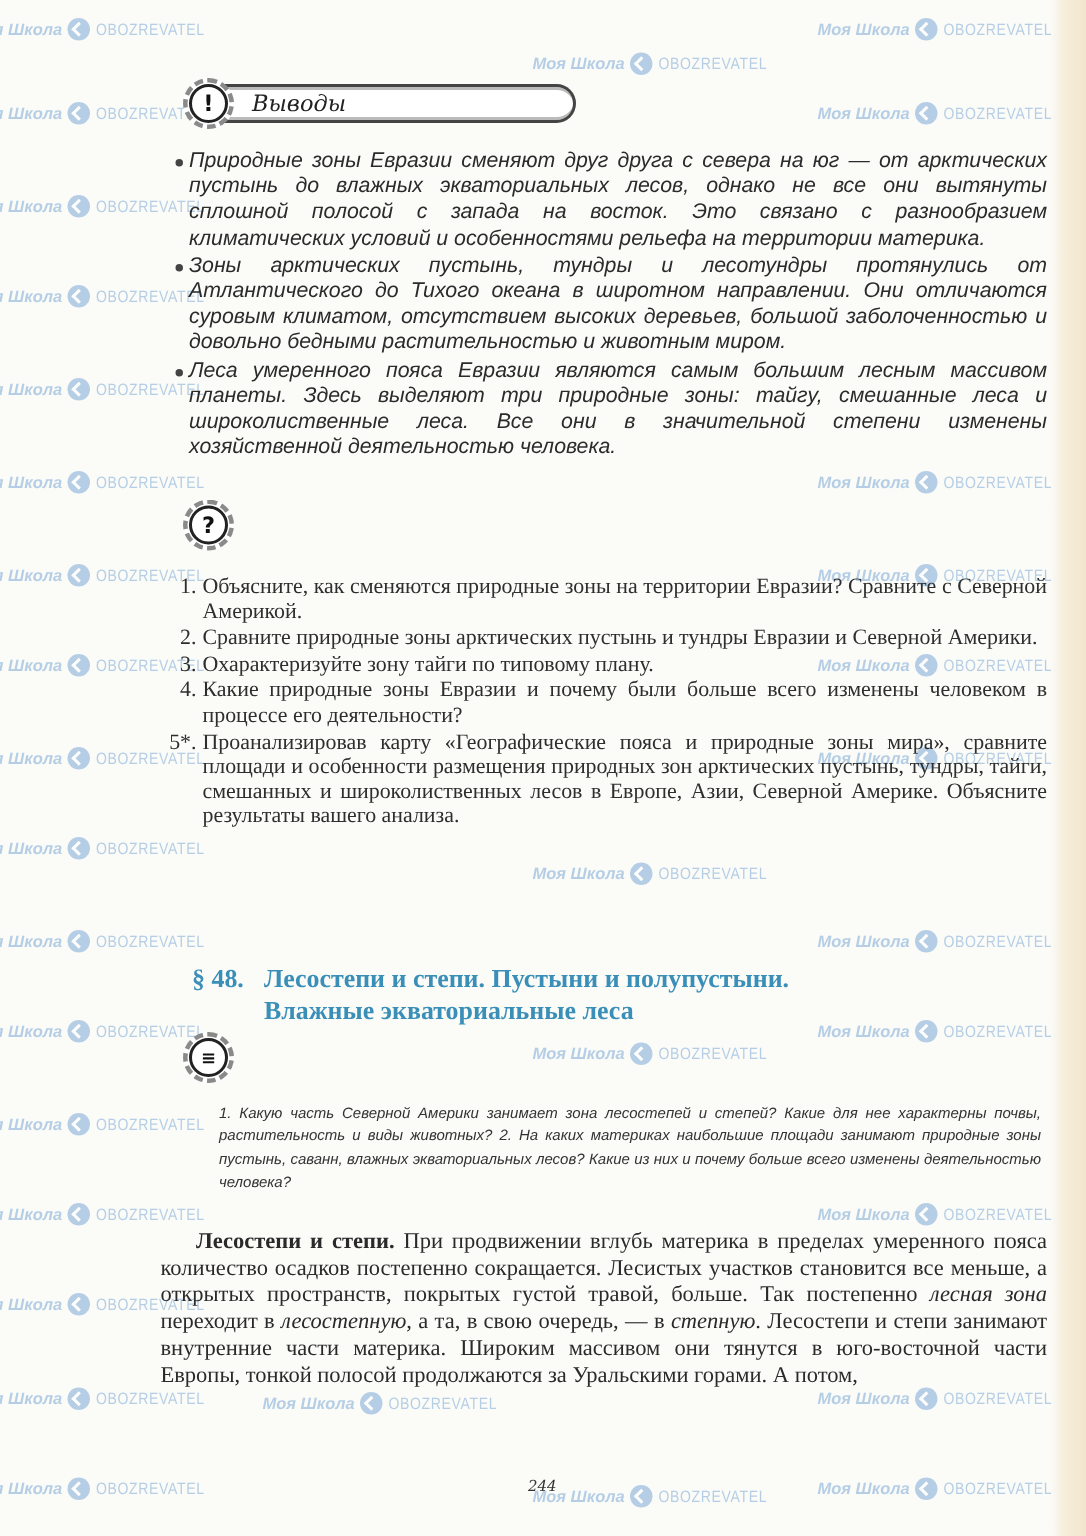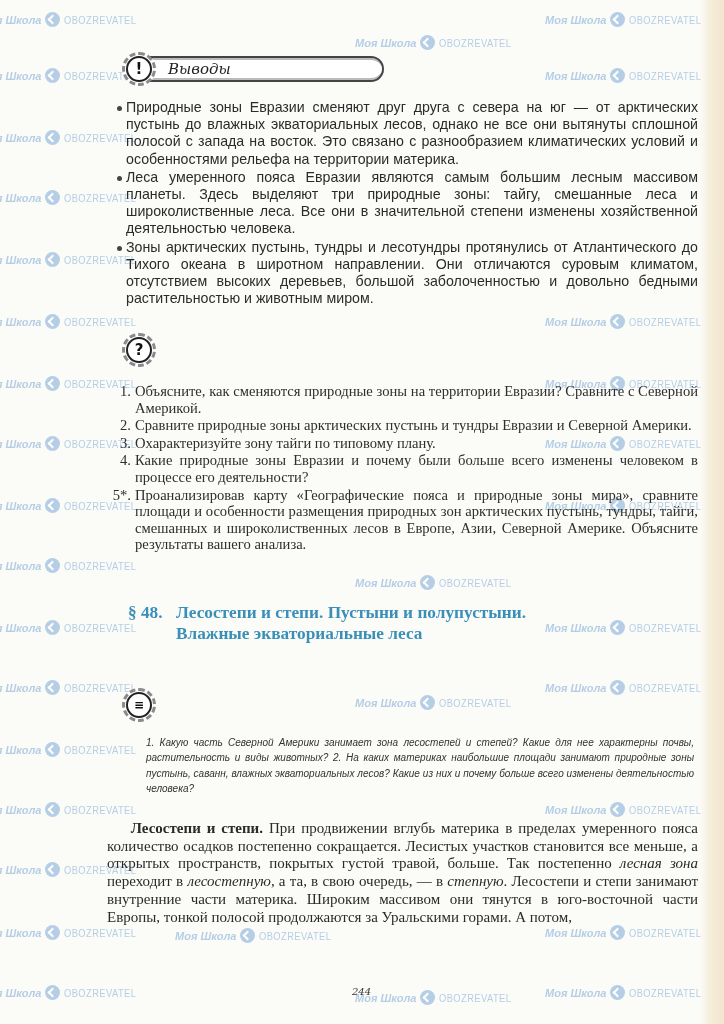--- a/index.html
+++ b/index.html
@@ -34,30 +34,30 @@
   .banner .bar {
     margin-left:-8px; height:26px; border:2px solid #444; border-left:none;
     border-radius:0 14px 14px 0; box-sizing:border-box;
     background:#fff;
     box-shadow: inset 0 3px 0 -1px #bbb, inset 0 -3px 0 -1px #bbb;
     display:flex; align-items:center; padding-left:20px;
     font-family:"DejaVu Serif", serif; font-style:italic; font-size:15px; color:#222;
   }
 
   .bullets { position:absolute; left:117px; width:581px; font-family:"Liberation Sans", sans-serif; font-size:14.2px; line-height:17.2px; color:#2b2b2b; }
-  .bullets .b { position:relative; padding-left:9px; text-align:justify; margin:0 0 1px 0; }
+  .bullets .b { position:relative; padding-left:9px; text-align:justify; margin:0 0 1px 0;font-style:italic; }
   .bullets .b::before { content:""; position:absolute; left:0; top:7px; width:5px; height:5px; border-radius:50%; background:#444; }
 
   .questions { position:absolute; left:108px; width:590px; font-size:14.6px; line-height:16.6px; color:#2e2e2e; }
   .questions .q { display:flex; margin-bottom:1px; }
   .questions .q .n { width:23px; flex:none; text-align:right; padding-right:4px; }
   .questions .q .t { flex:1; text-align:justify; }
 
   .section-title { position:absolute; left:128px; top:603px; width:560px; color:#3a8fb9; font-weight:bold; font-size:17.3px; line-height:20.5px; }
-  .section-title .num { display:inline-block; width:48px; }
+  .section-title .num { display:inline-block; width:48px;margin-top:40px; }
   .section-title .line { display:block; padding-left:48px; }
   .section-title .line.first { padding-left:0; }
 
   .recall { position:absolute; left:146px; top:735px; width:548px; font-family:"Liberation Sans", sans-serif; font-style:italic; font-size:10px; line-height:15.3px; text-align:justify; color:#333; }
 
   .body-text { position:absolute; left:107px; top:820px; width:591px; font-size:15px; line-height:17.7px; text-align:justify; color:#2a2a2a; }
   .body-text p { margin:0; text-indent:0; }
 
   .page-number { position:absolute; left:352px; top:986px; font-family:"DejaVu Serif", serif; font-style:italic; font-size:10px; color:#333; }
 </style>
@@ -234,22 +234,22 @@
 
 <div class="banner" style="top:52px">
   <div class="badge">
       <div class="inner">!</div>
     </div>
   <div class="bar" style="width:236px">Выводы</div>
 </div>
 
 <div class="bullets" style="top:99px">
   <p class="b">Природные зоны Евразии сменяют друг друга с севера на юг — от арктических пустынь до влажных экваториальных лесов, однако не все они вытянуты сплошной полосой с запада на восток. Это связано с разнообразием климатических условий и особенностями рельефа на территории материка.</p>
+  <p class="b">Зоны арктических пустынь, тундры и лесотундры протянулись от Атлантического до Тихого океана в широтном направлении. Они отличаются суровым климатом, отсутствием высоких деревьев, большой заболоченностью и довольно бедными растительностью и животным миром.</p>
   <p class="b">Леса умеренного пояса Евразии являются самым большим лесным массивом планеты. Здесь выделяют три природные зоны: тайгу, смешанные леса и широколиственные леса. Все они в значительной степени изменены хозяйственной деятельностью человека.</p>
-  <p class="b">Зоны арктических пустынь, тундры и лесотундры протянулись от Атлантического до Тихого океана в широтном направлении. Они отличаются суровым климатом, отсутствием высоких деревьев, большой заболоченностью и довольно бедными растительностью и животным миром.</p>
 </div>
 
 <div class="banner" style="top:333px">
   <div class="badge">
       <div class="inner">?</div>
     </div>
 </div>
 
 <div class="questions" style="top:383px">
   <div class="q">

